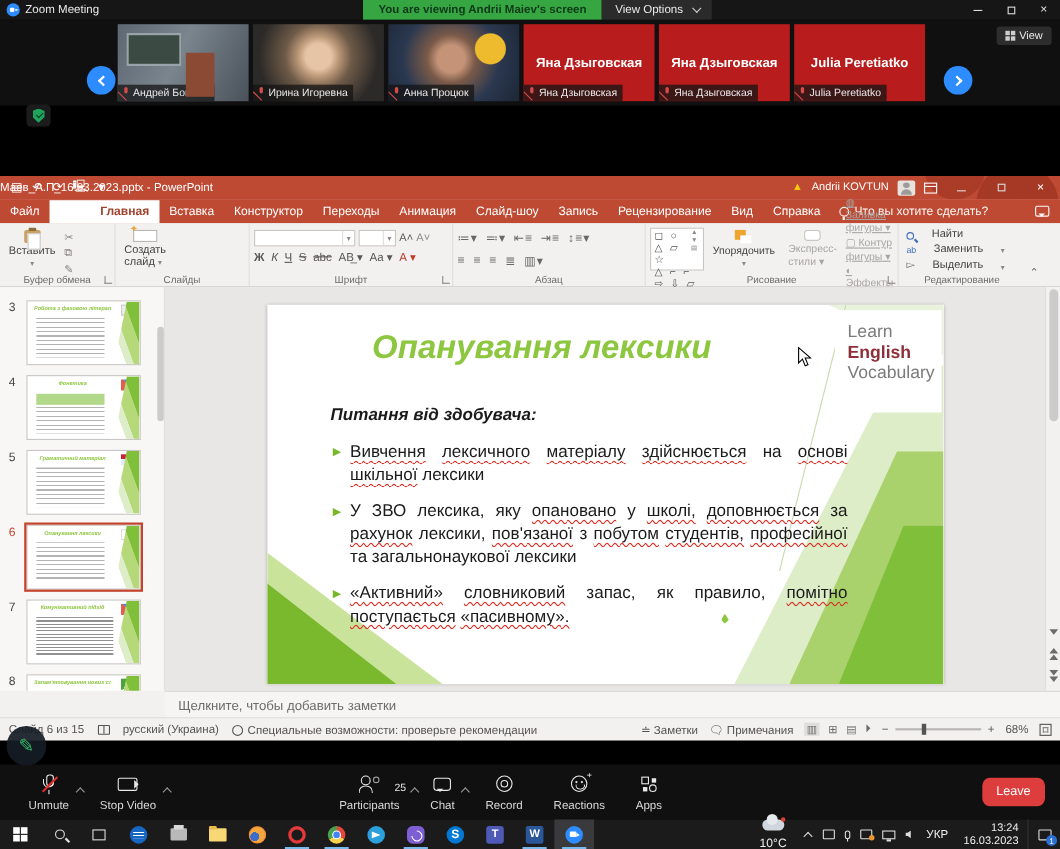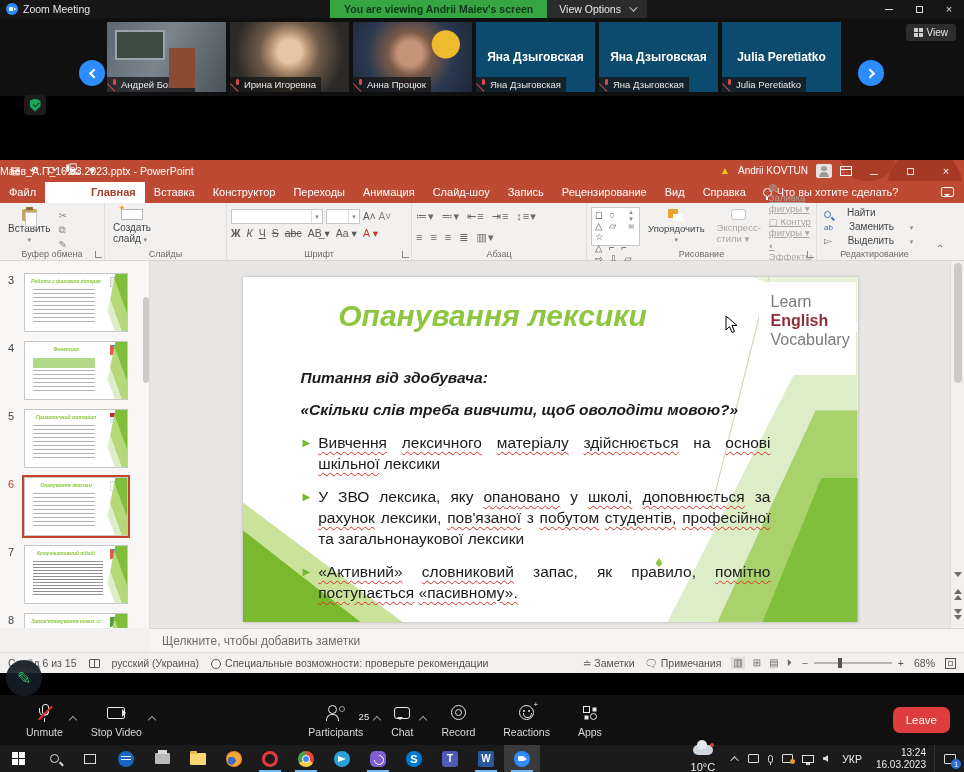--- a/index.html
+++ b/index.html
@@ -23,21 +23,21 @@
   .ico-restore { width:7px; height:7px; border:1px solid #ddd; display:inline-block; position:relative; }
   .cdown { width:6px; height:6px; border-right:1.5px solid #cfcfcf; border-bottom:1.5px solid #cfcfcf; transform:rotate(45deg) translateY(-2px); display:inline-block; }
 
   
   .vstrip { position:absolute; top:18px; left:0; width:964px; height:78px; background:#101010; }
   .nav-circle { position:absolute; top:42px; width:26px; height:26px; border-radius:50%; background:#2D8CFF; display:flex; align-items:center; justify-content:center; cursor:pointer; }
   .nav-left { left:79px; } .nav-right { left:858px; }
   .chev { width:7px; height:7px; border-left:2.5px solid #fff; border-bottom:2.5px solid #fff; display:inline-block; }
   .chev.l { transform:rotate(45deg) translate(1px,-1px); } .chev.r { transform:rotate(-135deg) translate(1px,-1px); }
   .tiles { position:absolute; left:107px; top:4px; display:flex; gap:4px; }
-  .tile { position:relative; width:119px; height:70px; background:#0c4a6e; overflow:hidden; }
+  .tile { position:relative; width:119px; height:70px; background:#b91c1c; overflow:hidden; }
   .tile .cname { position:absolute; inset:0; display:flex; align-items:center; justify-content:center; color:#fff; font-weight:bold; font-size:12px; }
   .tile .label { position:absolute; left:0; bottom:0; background:rgba(20,20,20,.75); color:#e8e8e8; font-size:9.5px; padding:2px 5px 2px 3px; display:flex; align-items:center; gap:3px; max-width:100%; white-space:nowrap; }
   .micoff { position:relative; width:8px; height:11px; flex:0 0 auto; }
   .micoff::before { content:""; position:absolute; left:2.5px; top:0; width:3px; height:6px; background:#d84b4b; border-radius:2px; }
   .micoff::after { content:""; position:absolute; left:-1px; top:-1px; width:11px; height:11px; border-left:1.5px solid #d84b4b; transform:rotate(-45deg); }
   .photo1 { background:linear-gradient(115deg,#5d6772 0%,#7b858e 45%,#49525b 100%); }
   .photo1::before { content:""; position:absolute; left:8px; top:8px; width:46px; height:26px; background:#3c4a44; border:2px solid #99a3aa; }
   .photo1::after { content:""; position:absolute; left:62px; top:26px; width:26px; height:40px; background:#8a4a33; }
   .photo2 { background:radial-gradient(circle at 50% 42%, #e6c4a6 0 16%, #b99676 26%, #6e5a48 42%, #2c2a28 75%); }
   .photo3 { background:radial-gradient(circle at 78% 32%, #eebb2e 0 13%, rgba(0,0,0,0) 14%), radial-gradient(circle at 48% 45%, #c59378 0 17%, #7a5a48 30%, #2a3850 60%, #1d2636 100%); }
@@ -579,21 +579,20 @@
 
           <div class="slide-title">Опанування лексики</div>
           <div class="logo">
             <div class="l1">Learn</div>
             <div class="l2">English</div>
             <div class="l3">Vocabulary</div>
           </div>
 
           <div class="slide-body">
             <div class="intro">Питання від здобувача:</div>
-            <div class="intro">«Скільки слів треба вивчити, щоб оволодіти мовою?»</div>
             <div>
                 <div class="bullet">
                   <span class="bmark">▶</span>
                   <p><span class="sq">Вивчення</span> <span class="sq">лексичного</span> <span class="sq">матеріалу</span> <span class="sq">здійснюється</span> <span>на</span> <span class="sq">основі</span> <span class="sq">шкільної</span> <span>лексики</span></p>
                 </div>
                 <div class="bullet">
                   <span class="bmark">▶</span>
                   <p><span>У</span> <span>ЗВО</span> <span>лексика,</span> <span>яку</span> <span class="sq">опановано</span> <span>у</span> <span class="sq">школі,</span> <span class="sq">доповнюється</span> <span>за</span> <span class="sq">рахунок</span> <span>лексики,</span> <span class="sq">пов'язаної</span> <span>з</span> <span class="sq">побутом</span> <span class="sq">студентів,</span> <span class="sq">професійної</span> <span>та</span> <span>загальнонаукової</span> <span>лексики</span></p>
                 </div>
                 <div class="bullet">

